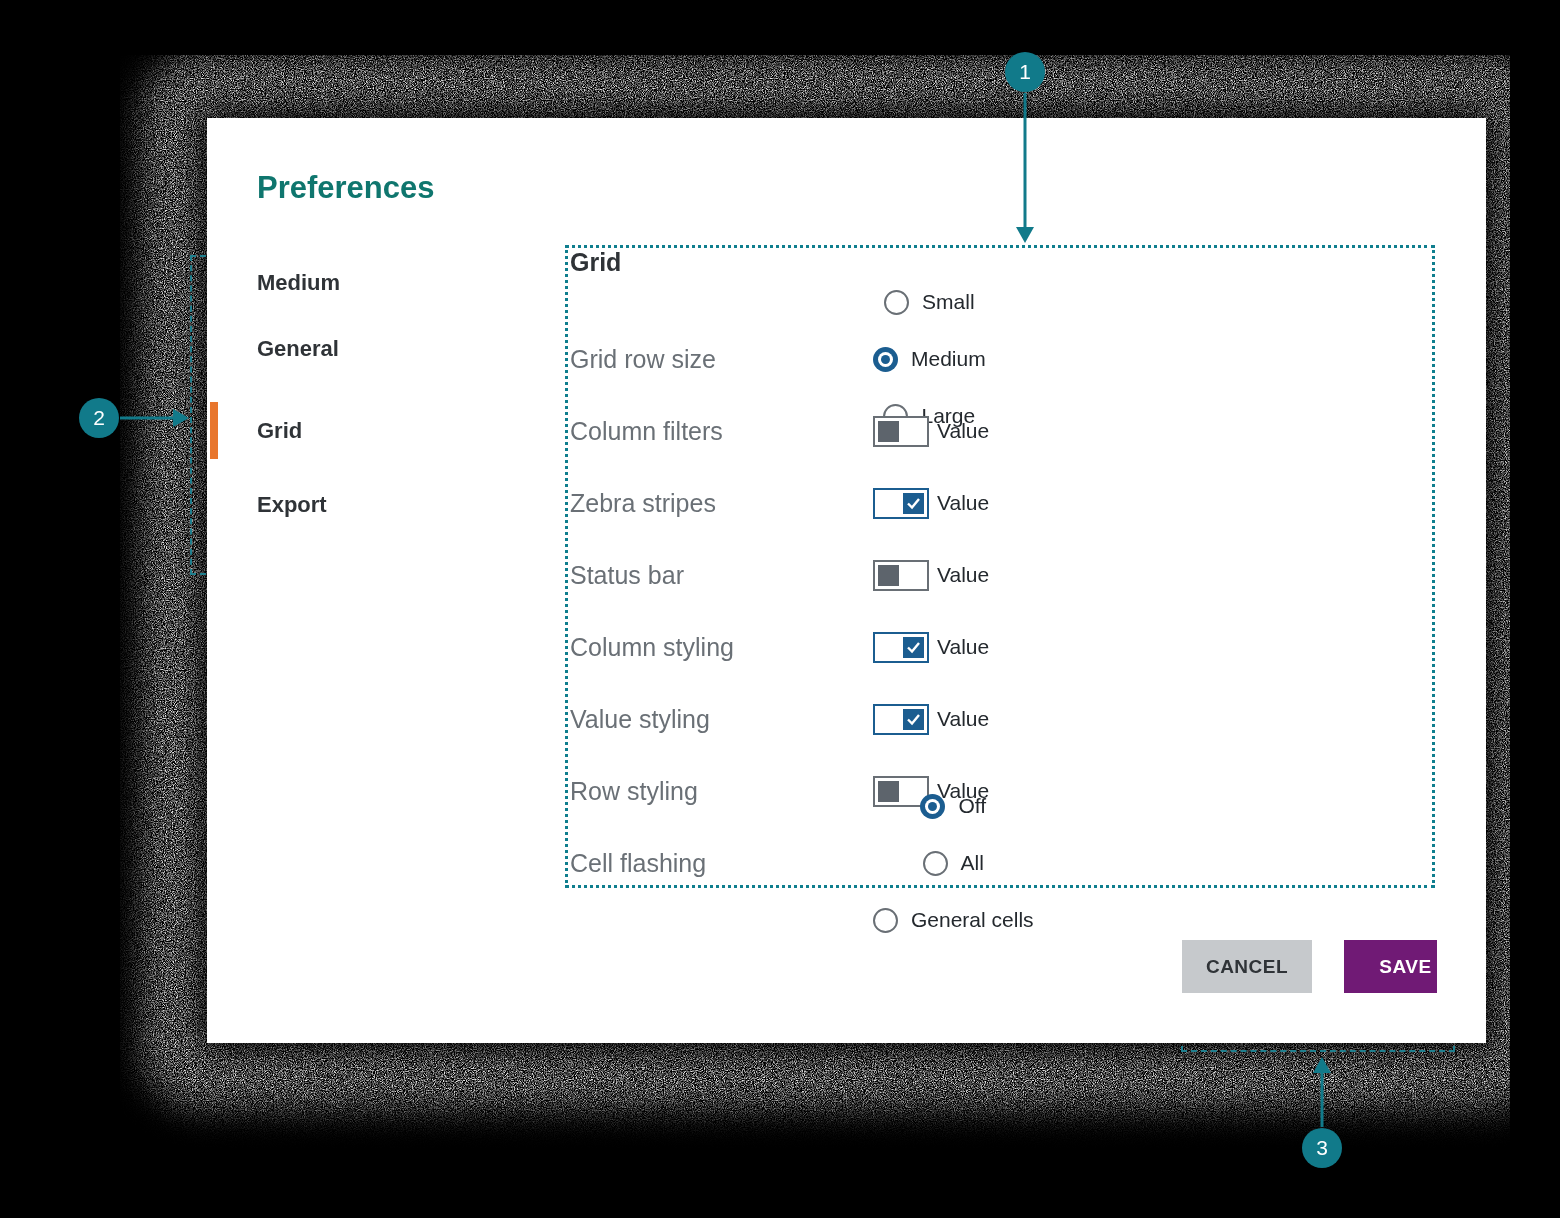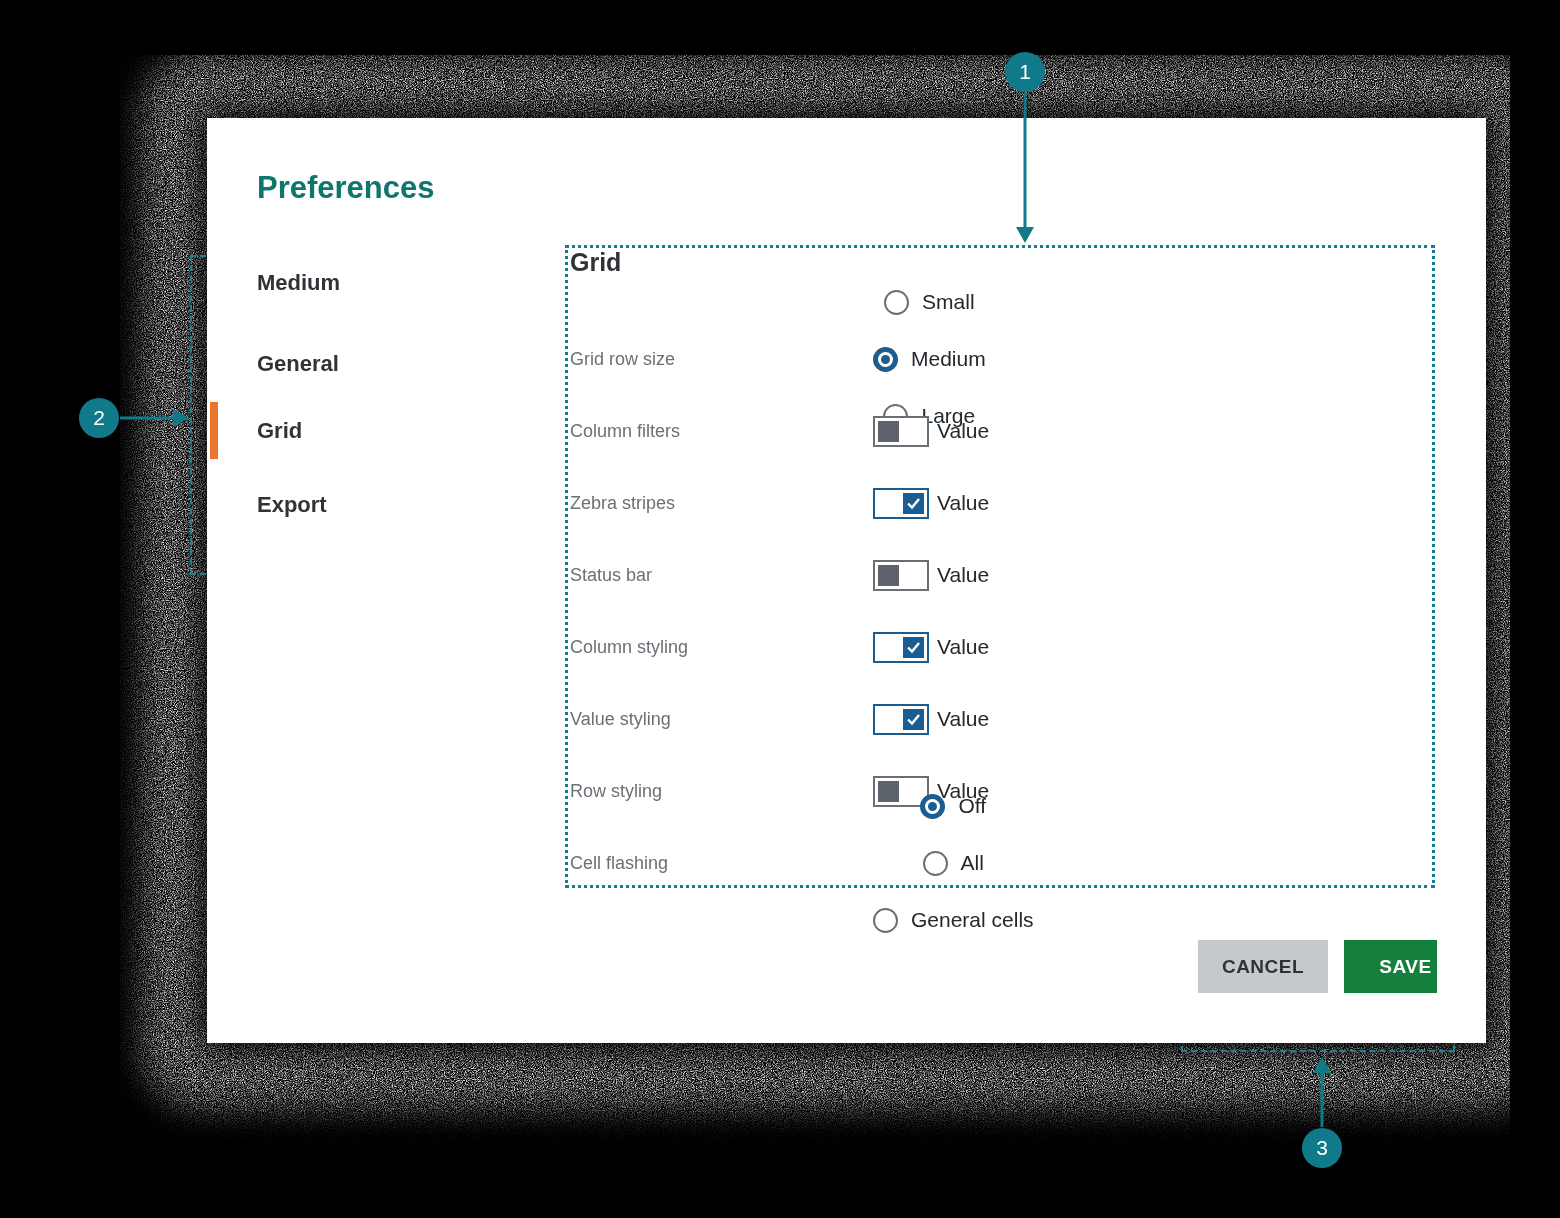--- a/index.html
+++ b/index.html
@@ -22,21 +22,21 @@
   .sidebar-item{position:absolute;left:50px;height:30px;line-height:30px;
                 font-size:22px;font-weight:600;color:#2f3337;cursor:pointer;}
   .active-bar{position:absolute;left:3px;top:284px;width:8px;height:57px;background:#e8762d;}
 
   
   .panel{position:absolute;left:358px;top:127px;width:870px;height:643px;
          border:3px dotted #0f7e8e;box-sizing:border-box;}
   .panel-title{position:absolute;left:2px;top:0px;font-size:25px;font-weight:600;color:#2f3337;}
 
   .row{position:absolute;left:2px;height:34px;display:flex;align-items:center;}
-  .row-label{width:303px;font-size:18px;color:#6a7076;}
+  .row-label{width:303px;font-size:25px;color:#6a7076;}
   .row-control{display:flex;align-items:center;}
   .radio-group{gap:32px;flex-direction:column;}
   .toggle-row{gap:8px;}
   .opt{display:flex;align-items:center;gap:13px;cursor:pointer;}
   .opt-label,.value-label{font-size:21px;color:#24292e;}
 
   .radio{width:25px;height:25px;border-radius:50%;border:2px solid #696f75;background:#fff;
          box-sizing:border-box;position:relative;flex:0 0 auto;}
   .radio.selected{border:none;background:#1b5d90;}
   .radio.selected::before{content:"";position:absolute;left:5px;top:5px;right:5px;bottom:5px;
@@ -49,23 +49,23 @@
   .toggle .knob{width:21px;height:21px;background:#5d646c;display:flex;align-items:center;
           justify-content:center;}
   .toggle .check{display:none;width:15px;height:13px;}
   .toggle.on{border-color:#1b5d90;justify-content:flex-end;}
   .toggle.on .knob{background:#1b5d90;}
   .toggle.on .check{display:block;}
 
   .footer-buttons{position:absolute;top:822px;right:49px;display:flex;gap:16px;}
   .btn{height:53px;border:none;font-family:"Liberation Sans",sans-serif;font-size:19px;
        font-weight:600;letter-spacing:0.5px;cursor:pointer;display:flex;align-items:center;
-       justify-content:center;}
+       justify-content:center;margin-left:16px;}
   .btn-cancel{width:130px;background:#c6c9cc;color:#2f3337;}
-  .btn-save{width:93px;background:#15803d;color:#ffffff;padding-left:36px;}
+  .btn-save{width:93px;background:#701a75;color:#ffffff;padding-left:36px;}
 
   
   .badge{position:absolute;width:40px;height:40px;border-radius:50%;background:#117a8a;
          color:#fff;font-size:21px;display:flex;align-items:center;justify-content:center;
          z-index:6;}
   .anno-svg{position:absolute;left:0;top:0;z-index:5;pointer-events:none;}
 </style>
 </head>
 <body>
 
@@ -92,21 +92,21 @@
   <div class="region-box region-sidebar"></div>
   <div class="region-box region-footer"></div>
 
   <div class="card">
 
     <div class="page-title">Preferences</div>
 
     <div>
       <div class="active-bar"></div>
       <div class="sidebar-item" style="top:150px">Medium</div>
-      <div class="sidebar-item" style="top:231px">General</div>
+      <div class="sidebar-item" style="top:216px">General</div>
       <div class="sidebar-item" style="top:298px">Grid</div>
       <div class="sidebar-item" style="top:372px">Export</div>
     </div>
 
     <div class="panel">
       <div class="panel-title">Grid</div>
 
       <div class="row" style="top:94px">
         <div class="row-label">Grid row size</div>
         <div class="row-control radio-group">

